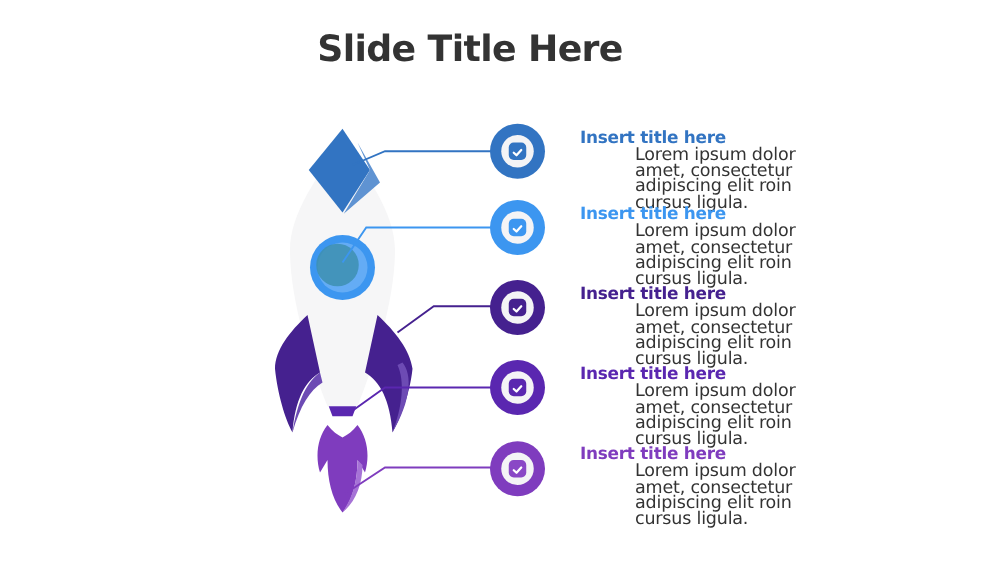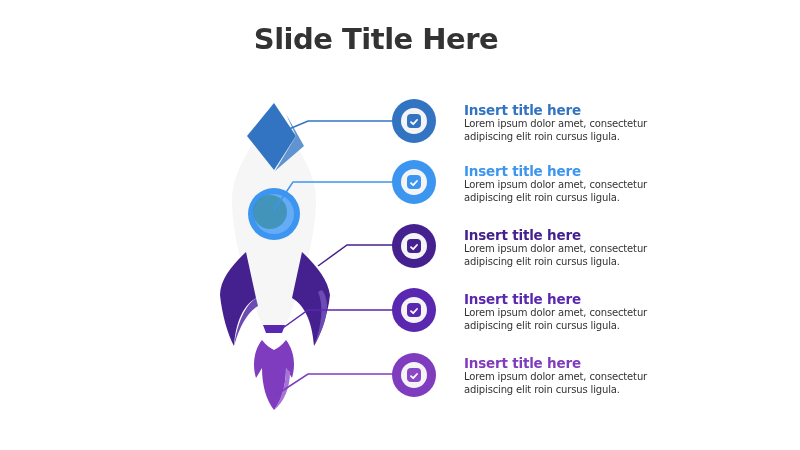--- a/index.html
+++ b/index.html
@@ -1,21 +1,21 @@
 <!DOCTYPE html>
 <html><head>
   <meta charset="utf-8">
   <style>
     html, body { margin: 0; padding: 0; }
     body { width: 800px; height: 450px; background: #ffffff; position: relative; overflow: hidden; font-family: "DejaVu Sans", sans-serif; }
     .title { position: absolute; left: 0; top: 22px; width: 752px; text-align: center; font-size: 29px; font-weight: bold; color: #333333; letter-spacing: -0.5px; }
     svg.art { position: absolute; left: 0; top: 0; }
     .item { position: absolute; left: 464px; width: 200px; }
     .item .h { font-size: 13.5px; font-weight: bold; line-height: 16px; letter-spacing: -0.2px; }
-    .item .p { font-size: 10px; color: #333333; line-height: 12.5px; letter-spacing: -0.15px; }
+    .item .p { font-size: 14px; color: #333333; line-height: 12.5px; letter-spacing: -0.15px; margin-left: 44px; }
     .badge { position: absolute; width: 44px; height: 44px; border-radius: 50%; }
     .badge .inner { position: absolute; left: 9px; top: 9px; width: 26px; height: 26px; border-radius: 50%; background: #f4f4f6; }
     .badge .check { position: absolute; left: 6px; top: 6px; width: 14px; height: 14px; border-radius: 4px; }
   </style>
 </head>
 <body>
 
 <div class="title">Slide Title Here</div>
 
 <svg class="art" width="800" height="450" viewBox="0 0 800 450">

